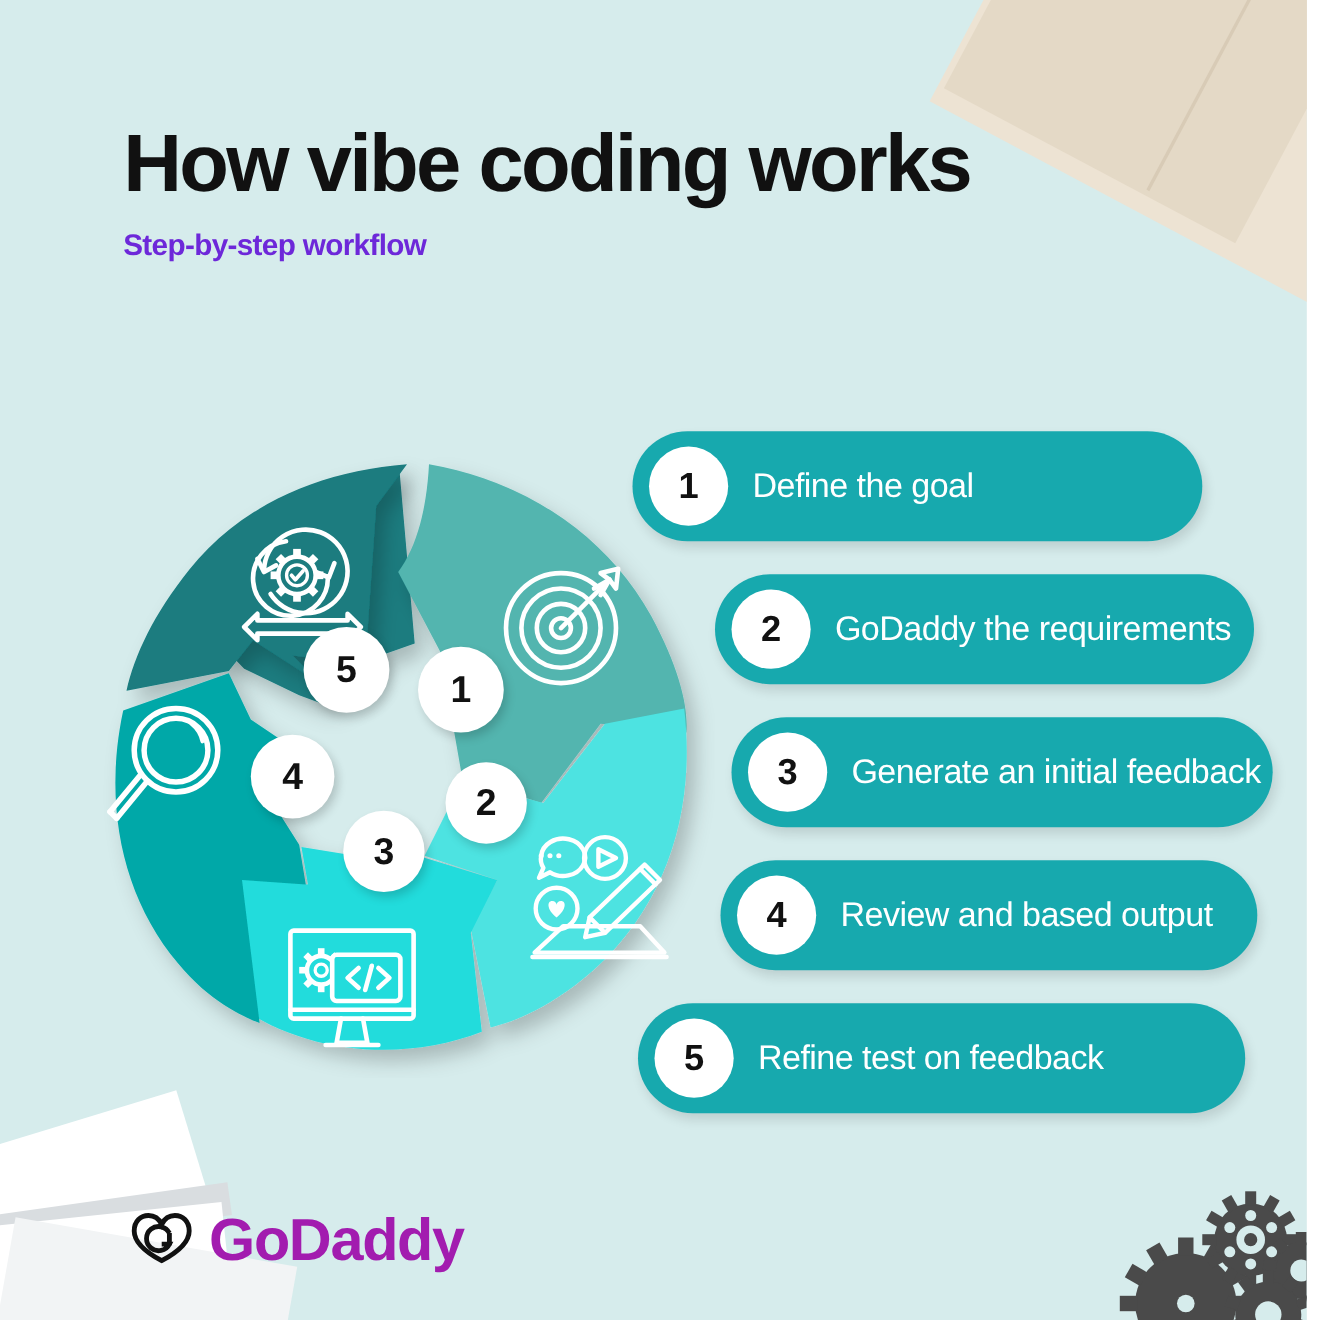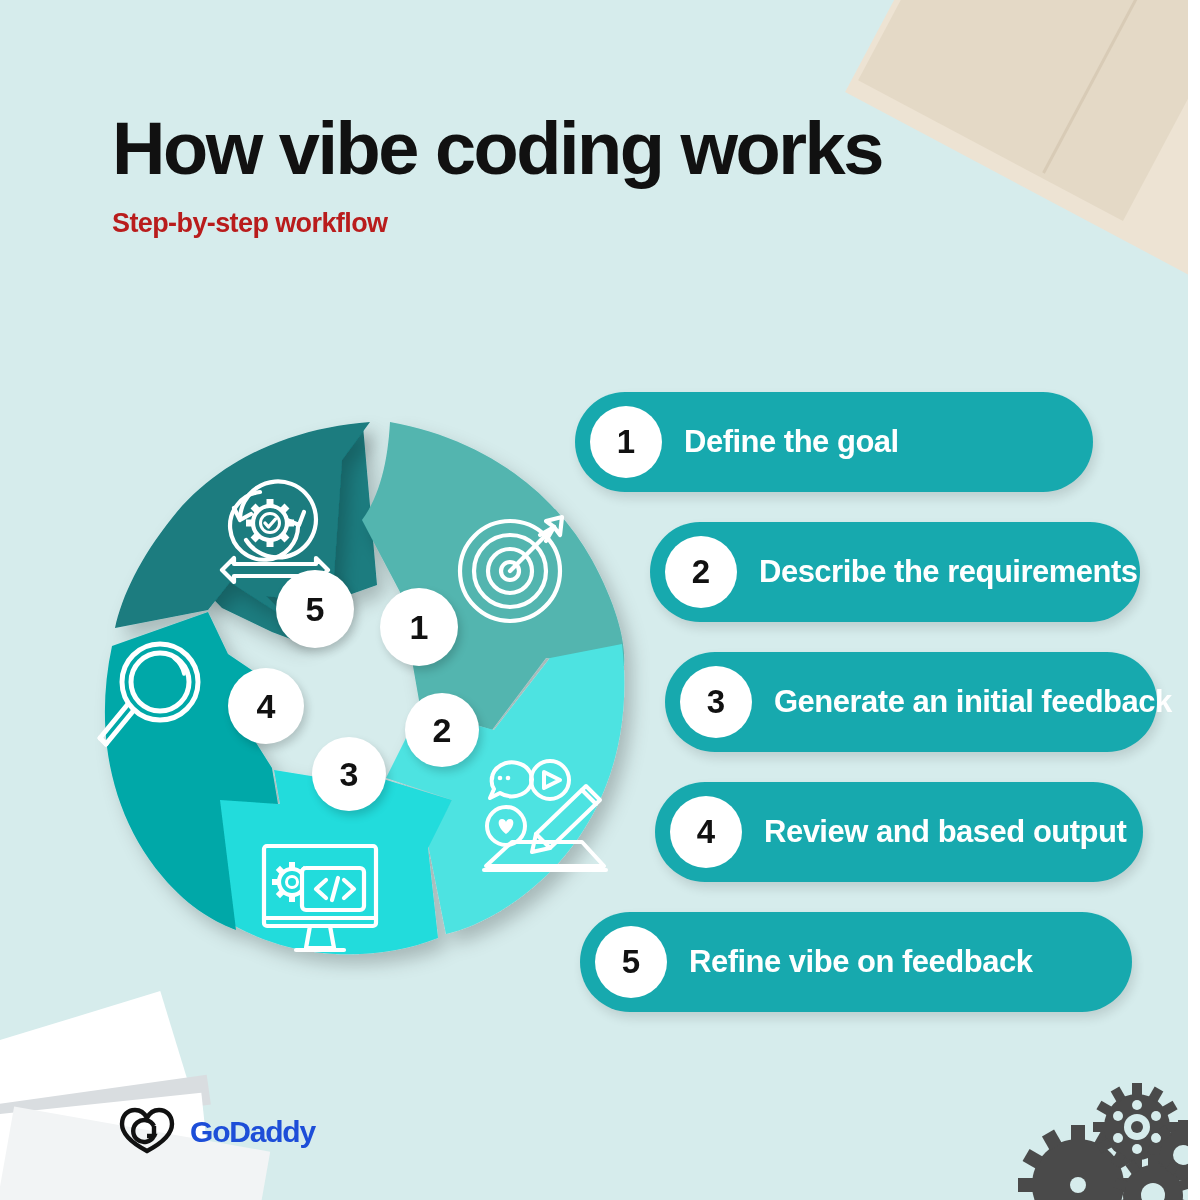--- a/index.html
+++ b/index.html
@@ -83,21 +83,21 @@
 
   
   #header { position: absolute; left: 112px; top: 112px; }
   #page-title {
     font-size: 74px; font-weight: 800; color: #111111;
     letter-spacing: -2.5px; line-height: 1.0;
     white-space: nowrap;
   }
   #page-subtitle {
     margin-top: 22px;
-    font-size: 27px; font-weight: 700; color: #b91c1c;
+    font-size: 27px; font-weight: 700; color: #6d28d9;
     letter-spacing: -0.6px;
   }
 
   
   #wheel {
     position: absolute; left: 80px; top: 400px;
     width: 570px; height: 580px;
   }
   #wheel svg { display: block; }
 
@@ -129,38 +129,38 @@
     width: 72px; height: 72px;
     min-width: 72px;
     margin-left: 15px;
     background: #FFFFFF;
     border-radius: 50%;
     display: flex; align-items: center; justify-content: center;
     font-size: 33px; font-weight: 800; color: #111111;
   }
   .step-label {
     margin-left: 22px;
-    font-size: 31px; font-weight: 700; color: #FFFFFF;
+    font-size: 31px; font-weight: 400; color: #FFFFFF;
     letter-spacing: -0.5px;
     white-space: nowrap;
   }
 
   #pill-1 { left: 575px; top: 0px;   width: 518px; }
   #pill-2 { left: 650px; top: 130px; width: 490px; }
   #pill-3 { left: 665px; top: 260px; width: 492px; }
   #pill-4 { left: 655px; top: 390px; width: 488px; }
   #pill-5 { left: 580px; top: 520px; width: 552px; }
 
   
   #brand {
     position: absolute; left: 118px; bottom: 42px;
     display: flex; align-items: center; gap: 14px;
   }
   #brand-name {
-    font-size: 30px; font-weight: 800; color: #1d4ed8;
+    font-size: 54px; font-weight: 800; color: #a21caf;
     letter-spacing: -1.2px;
   }
 </style>
 </head>
 <body>
 
 <div id="canvas">
 
   <div id="paper-corner"></div>
   <div id="paper-corner2"></div>
@@ -441,42 +441,42 @@
       <div class="step-badge">
         <span>1</span>
       </div>
       <div class="step-label">Define the goal</div>
     </div>
 
     <div class="step-pill" id="pill-2">
       <div class="step-badge">
         <span>2</span>
       </div>
-      <div class="step-label">Describe the requirements</div>
+      <div class="step-label">GoDaddy the requirements</div>
     </div>
 
     <div class="step-pill" id="pill-3">
       <div class="step-badge">
         <span>3</span>
       </div>
       <div class="step-label">Generate an initial feedback</div>
     </div>
 
     <div class="step-pill" id="pill-4">
       <div class="step-badge">
         <span>4</span>
       </div>
       <div class="step-label">Review and based output</div>
     </div>
 
     <div class="step-pill" id="pill-5">
       <div class="step-badge">
         <span>5</span>
       </div>
-      <div class="step-label">Refine vibe on feedback</div>
+      <div class="step-label">Refine test on feedback</div>
     </div>
 
   </div>
 
   <div id="brand">
     <svg width="58" height="52" viewBox="0 0 58 52">
       <g fill="none" stroke="#111111" stroke-width="4.4">
         <path d="M 29 45
                  C 12 36 4 27 4 18
                  C 4 9 10 4 17 4

